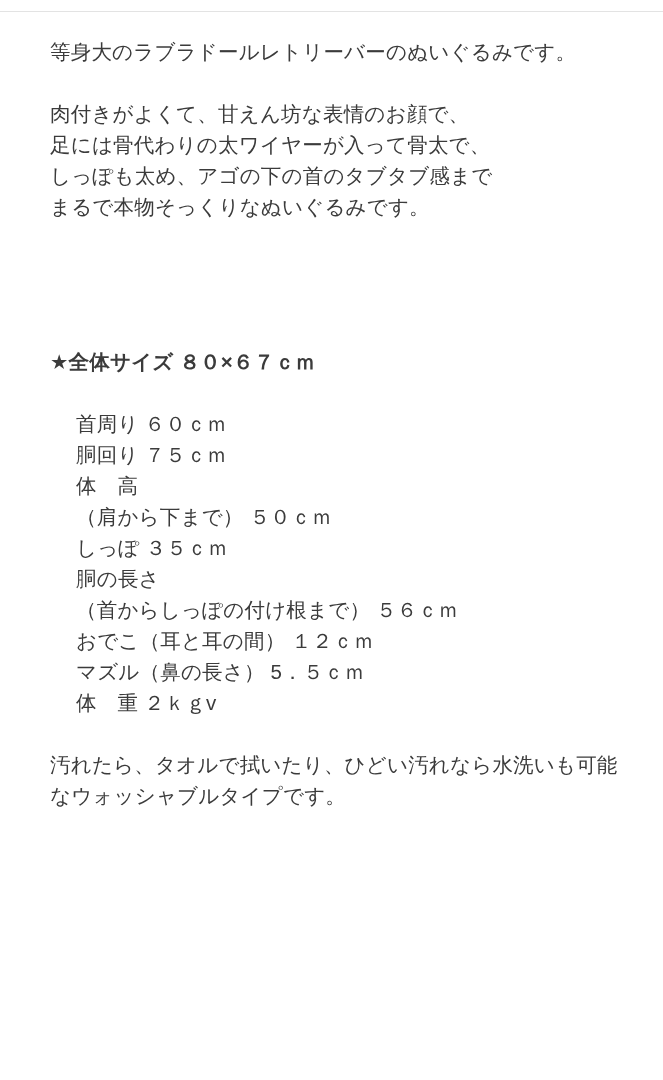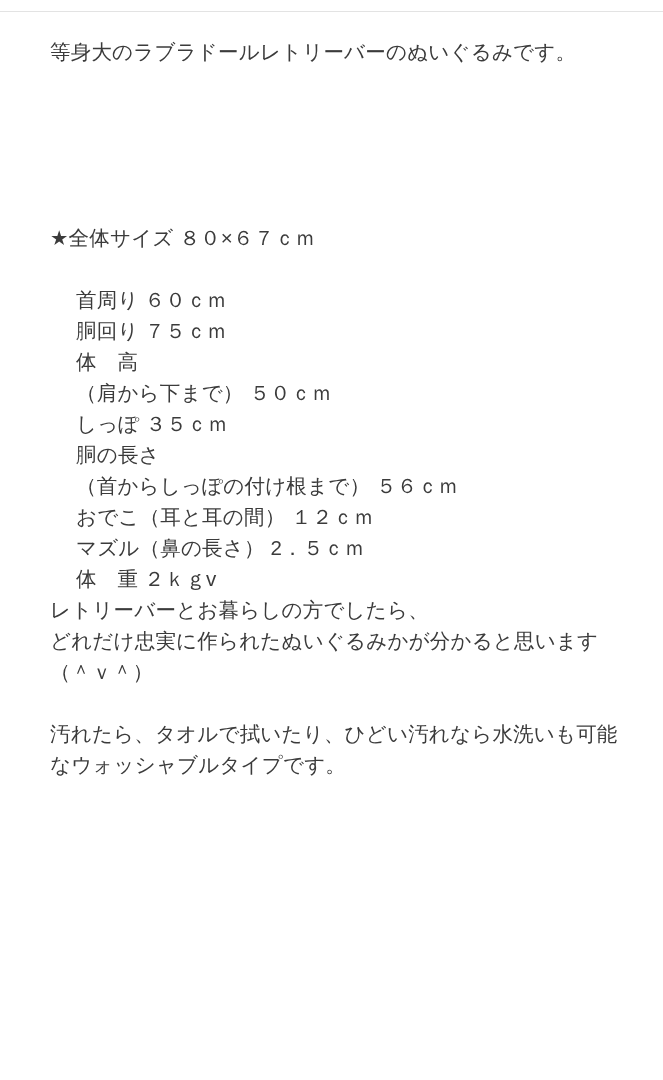--- a/index.html
+++ b/index.html
@@ -55,56 +55,59 @@
     margin: 0;
     padding-left: 26px;
   }
   .headline {
     font-size: 20.5px;
     line-height: 31px;
     letter-spacing: 0.2px;
     white-space: pre-wrap;
     color: #3b3b3b;
     margin: 0;
+    font-weight: bold;
   }
 </style>
 </head>
 <body>
 
 <div class="page">
 
   <div class="top-rule"></div>
 
   <div class="content">
 
     <p class="para">等身大のラブラドールレトリーバーのぬいぐるみです。</p>
     <div class="gap"></div>
 
+    <p class="para">肉付きがよくて、甘えん坊な表情のお顔で、
+足には骨代わりの太ワイヤーが入って骨太で、
+しっぽも太め、アゴの下の首のタブタブ感まで
+まるで本物そっくりなぬいぐるみです。</p>
     <div class="gap"></div>
 
     <div class="gap"></div>
 
     <div class="gap"></div>
 
     <div class="gap"></div>
 
     <p class="headline">★全体サイズ ８０×６７ｃｍ</p>
     <div class="gap"></div>
 
     <p class="spec-list">首周り ６０ｃｍ
 胴回り ７５ｃｍ
 体　高
 （肩から下まで） ５０ｃｍ
 しっぽ ３５ｃｍ
 胴の長さ
 （首からしっぽの付け根まで） ５６ｃｍ
 おでこ（耳と耳の間） １２ｃｍ
-マズル（鼻の長さ） 2．５ｃｍ
+マズル（鼻の長さ） 5．５ｃｍ
 体　重 ２ｋｇv</p>
 
-    <p class="para">レトリーバーとお暮らしの方でしたら、
-どれだけ忠実に作られたぬいぐるみかが分かると思います（＾ｖ＾）</p>
     <div class="gap"></div>
 
     <p class="para">汚れたら、タオルで拭いたり、ひどい汚れなら水洗いも可能なウォッシャブルタイプです。</p>
 
   </div>
 </div>
 
 </body></html>

